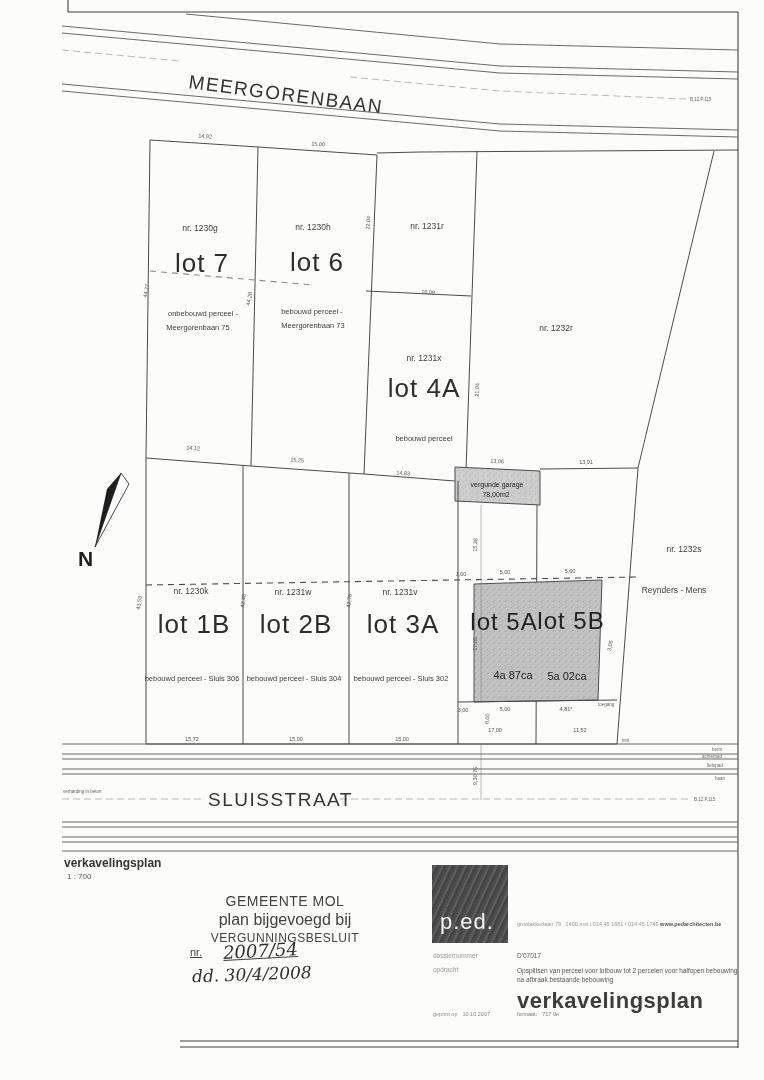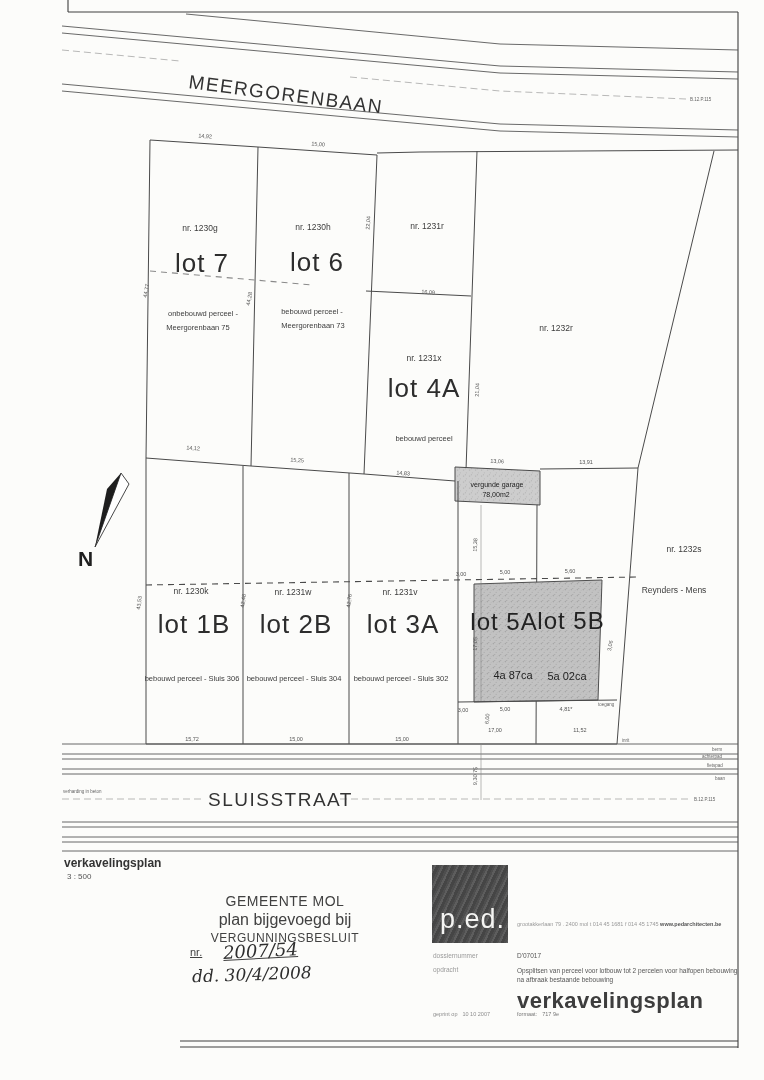--- a/index.html
+++ b/index.html
@@ -34,21 +34,21 @@
   .stamp .s2{font-size:16px;text-align:center;margin-top:2px;}
   .stamp .s3{font-size:12px;letter-spacing:0.5px;text-align:center;margin-top:2px;}
   .stamp .s4{font-size:11px;margin-top:1px;display:flex;align-items:flex-start;gap:21px;text-decoration:underline;}
   .hand{font-family:"DejaVu Serif",serif;font-style:italic;color:#2e2e2e;}
   .hand.h1{font-size:18px;transform:rotate(-3deg);margin-top:-6px;}
   .hand.h2{font-size:17px;transform:rotate(-2deg);display:block;margin-top:2px;margin-left:2px;}
 
   .logo{left:432px;top:865px;width:76px;height:78px;
         background:repeating-linear-gradient(115deg,#4e4e4e 0 2px,#5d5d5d 2px 4px,#454545 4px 7px);
         display:flex;align-items:flex-end;}
-  .logo span{color:#f4f4f2;font-size:27px;letter-spacing:1px;padding:0 0 8px 8px;}
+  .logo span{color:#f4f4f2;font-size:22px;letter-spacing:1px;padding:0 0 8px 8px;}
 
   .addr{left:517px;top:921px;width:240px;font-size:5.5px;color:#999;}
   .addr b{color:#555;}
   .tb-label{font-size:6.5px;color:#9a9a9a;}
   .tb-val{font-size:6.5px;color:#555;}
   .row-dossier{left:433px;top:952px;width:320px;display:flex;}
   .row-dossier .tb-label{width:84px;}
   .row-opdracht{left:433px;top:966px;width:330px;display:flex;}
   .row-opdracht .tb-label{width:84px;}
   .row-opdracht .tb-val div{line-height:1.45;}
@@ -234,21 +234,21 @@
         <text class="dim" transform="translate(580,732) rotate(0)">11,52</text>
         <text class="dim" transform="translate(192,741) rotate(0)">15,72</text>
         <text class="dim" transform="translate(296,741) rotate(0)">15,00</text>
         <text class="dim" transform="translate(402,741) rotate(0)">15,00</text>
         <text class="dim" transform="translate(477,776) rotate(-88)">9,30  75</text>
       </g>
 </svg>
 
 <div class="ov plan-title">
   <div class="t1">verkavelingsplan</div>
-  <div class="t2">3 : 500</div>
+  <div class="t2">1 : 700</div>
 </div>
 
 <div class="ov stamp">
   <div class="s1">GEMEENTE MOL</div>
   <div class="s2">plan bijgevoegd bij</div>
   <div class="s3">VERGUNNINGSBESLUIT</div>
   <div class="s4">
     <span>nr.</span>
     <span class="hand h1">2007/54</span>
   </div>

